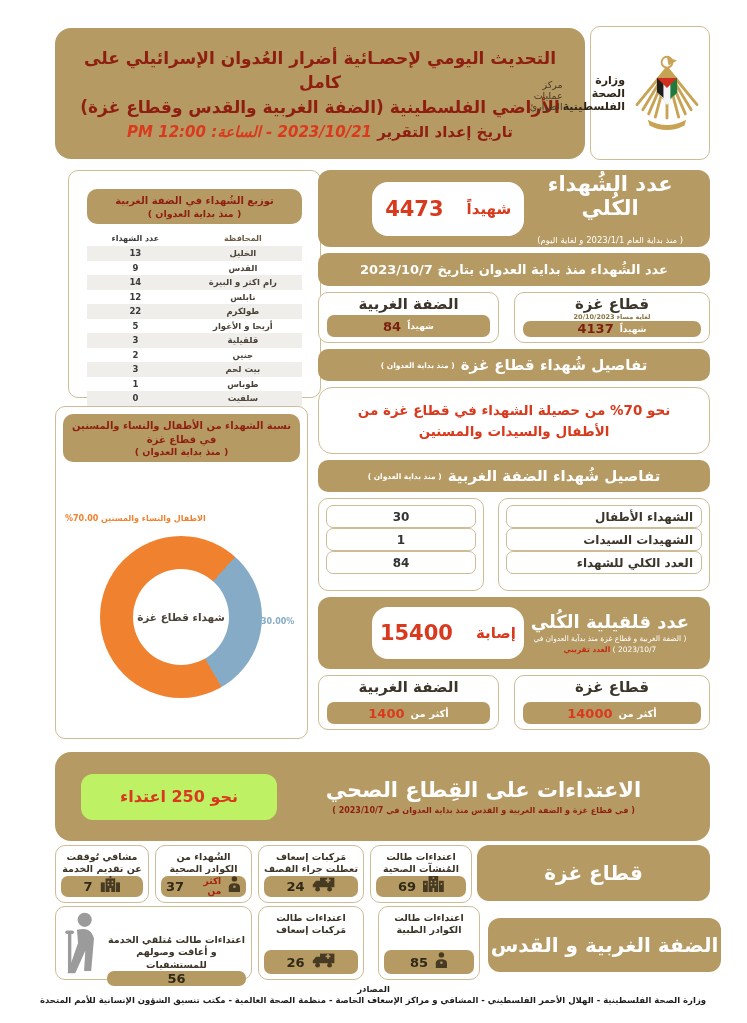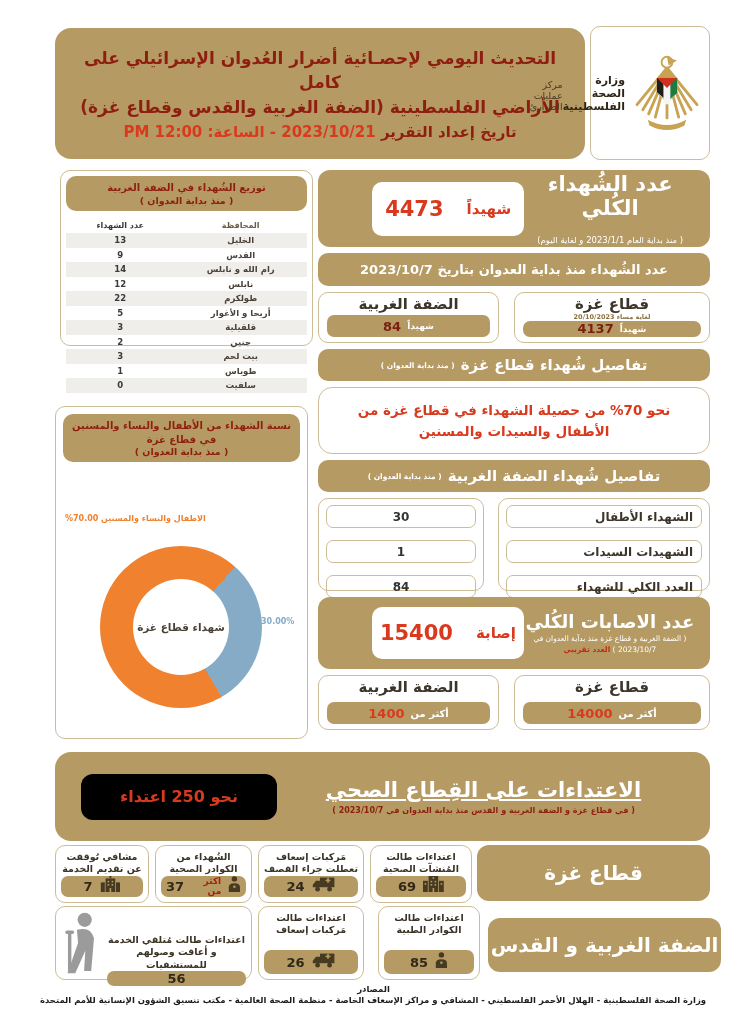--- a/index.html
+++ b/index.html
@@ -7,55 +7,55 @@
   body { font-family:"DejaVu Sans", sans-serif; }
   .page { position:relative; width:747px; height:1023px; background:#fff; direction:rtl; overflow:hidden; margin:0 auto; }
   .abs { position:absolute; }
 
   
   .title-box { left:55px; top:28px; width:530px; height:131px; background:#b69a63; border-radius:16px;
                display:flex; flex-direction:column; justify-content:center; text-align:center; padding:6px 14px; }
   .title-line { color:#8e1f10; font-weight:bold; font-size:17px; line-height:1.45; }
   .date-line { font-size:15px; font-weight:bold; margin-top:4px; }
   .date-line .lbl { color:#8e1f10; }
-  .date-line .val { color:#d93a1e; }
+  .date-line .val { color:#d93a1e;font-style:italic; }
   .logo-box { left:590px; top:26px; width:120px; height:134px; background:#fff; border:1px solid #cdbd96; border-radius:10px;
               display:flex; flex-direction:row; align-items:center; padding-top:3px; }
   .logo-org { font-size:11px; font-weight:bold; color:#2e2417; margin-top:-2px; }
   .logo-dept { font-size:9.5px; color:#4a3a28; margin-top:1px; }
 
   
   .panel { background:#fff; border:1px solid #cdbd96; border-radius:10px; }
-  .panel-table { left:60px; top:170px; width:253px; height:176px; padding:5px; }
+  .panel-table { left:68px; top:170px; width:253px; height:228px; padding:18px; }
   .panel-donut { left:55px; top:406px; width:253px; height:333px; padding:7px; }
   .panel-head { background:#b69a63; border-radius:10px; text-align:center; color:#8e1f10; font-weight:bold; padding:5px 4px; }
   .panel-head .t { font-size:10px; line-height:1.35; display:block; }
   .panel-head .s { font-size:9.5px; display:block; }
   .tbl { margin-top:8px; }
   .tbl-row { display:flex; height:14.5px; align-items:center; font-size:8.5px; color:#4a4238; }
   .tbl-row.head { color:#6b5b42; font-size:8px; font-weight:bold; }
   .tbl-row.odd { background:#f0eeea; }
   .tbl-row .gov { width:55%; text-align:center; font-weight:bold; }
   .tbl-row .num { width:45%; text-align:center; font-weight:bold; color:#3a3a3a; }
 
   .donut-wrap { position:relative; height:270px; }
-  .donut { position:absolute; left:37px; top:84px; width:162px; height:162px; border-radius:50%;
+  .donut { position:absolute; left:37px; top:74px; width:162px; height:162px; border-radius:50%;
            background:conic-gradient(from 42deg, #85abc6 0deg 108deg, #ef812f 108deg 360deg);text-align:center; }
   .donut-hole { position:absolute; left:33px; top:33px; width:96px; height:96px; background:#fff; border-radius:50%;
                 display:flex; align-items:center; justify-content:center; font-size:10.5px; font-weight:bold; color:#4a4237; }
   .lbl-main { position:absolute; left:2px; top:52px; width:160px; color:#ef812f; font-size:8px; font-weight:bold; text-align:left; }
   .lbl-other { position:absolute; left:198px; top:155px; color:#85abc6; font-size:8px; font-weight:bold; }
 
   
   .tanbar { background:#b69a63; border-radius:12px; color:#fff; }
   .total-box { left:318px; top:170px; width:392px; height:77px; display:flex; align-items:center; justify-content:space-between; padding:8px 14px; }
   .total-title { text-align:center; }
   .total-title .t { font-size:21px; font-weight:bold; display:block; }
   .total-title .s { font-size:8.5px; display:block; margin-top:15px; }
-  .white-pill { background:#fff; border-radius:10px; display:flex; direction:ltr; align-items:center; justify-content:center; gap:23px;margin-left:40px; }
+  .white-pill { background:#fff; border-radius:16px; display:flex; direction:ltr; align-items:center; justify-content:center; gap:23px;margin-left:40px; }
   .wp-martyrs { width:168px; height:54px; }
   .wp-num { color:#d93a1e; font-weight:bold; font-size:21px; }
   .wp-unit { color:#d93a1e; font-weight:bold; font-size:15px; }
 
   .since-bar { left:318px; top:253px; width:392px; height:33px; display:flex; align-items:center; justify-content:center;
                font-size:13px; font-weight:bold; border-radius:10px; }
 
   .zone-row { left:318px; top:292px; width:392px; height:51px; display:flex; gap:15px; }
   .zone-box { background:#fff; border:1px solid #cdbd96; border-radius:10px; padding:3px 8px 5px 8px;
               display:flex; flex-direction:column; justify-content:space-between; }
@@ -71,42 +71,42 @@
   .detail-bar .s { font-size:7.5px; font-weight:bold; }
   .bar-gaza { top:349px; } .bar-wb { top:460px; }
 
   .note-70 { left:318px; top:387px; width:392px; height:67px; background:#fff; border:1px solid #cdbd96; border-radius:14px;
              display:flex; align-items:center; justify-content:center; text-align:center; padding:6px 34px;
              color:#d93a1e; font-weight:bold; font-size:13.5px; line-height:1.55; }
 
   .wbd-row { left:318px; top:498px; width:392px; height:93px; display:flex; gap:14px; }
   .wbd-box { background:#fff; border:1px solid #cdbd96; border-radius:10px; padding:6px 7px; }
   .wbd-labels { width:212px; } .wbd-values { width:166px; }
-  .wbd-item { border:1px solid #cdbd96; border-radius:7px; height:23px; margin-bottom:12px; display:flex; align-items:center;
+  .wbd-item { border:1px solid #cdbd96; border-radius:7px; height:23px; margin-bottom:0; display:flex; align-items:center;
               font-size:12px; font-weight:bold; color:#3c352a; padding:8px 8px; }
   .wbd-item.val { justify-content:center; color:#333; }
 
   .inj-box { left:318px; top:597px; width:392px; height:72px; display:flex; align-items:center; justify-content:space-between; padding:7px 14px; }
   .inj-title .t { font-size:18px; font-weight:bold; display:block; text-align:center; }
   .inj-title .s { font-size:7.5px; display:block; text-align:center; margin-top:1px; line-height:1.5; max-width:195px; }
   .inj-title .s .red { color:#c52a12; font-weight:bold; }
   .wp-inj { width:172px; height:52px; }
 
   .inj-zone-row { left:318px; top:675px; width:392px; height:55px; display:flex; gap:15px; }
   .izp-more { font-size:10px; font-weight:bold; color:#fff; }
   .izp-num { font-size:13px; font-weight:bold; color:#d93a1e; }
   .zone-pill.rtl { direction:rtl; }
 
   
   .attacks-bar { left:55px; top:752px; width:655px; height:89px; border-radius:16px; display:flex; align-items:center;
                  justify-content:space-between; padding:10px 20px 10px 26px; }
   .attacks-title { flex:1; text-align:center; }
-  .attacks-title .t { display:block; font-size:21px; font-weight:bold; color:#fff;text-decoration:underline; }
+  .attacks-title .t { display:block; font-size:21px; font-weight:bold; color:#fff; }
   .attacks-title .s { display:block; font-size:8px; font-weight:bold; color:#8e1f10; margin-top:4px; }
-  .attacks-badge { background:#000000; border-radius:12px; width:196px; height:46px; display:flex; align-items:center; justify-content:center;
+  .attacks-badge { background:#bef264; border-radius:12px; width:196px; height:46px; display:flex; align-items:center; justify-content:center;
                    color:#d93a1e; font-size:16px; font-weight:bold; }
 
   
   .card { background:#fff; border:1px solid #cdbd96; border-radius:10px; padding:5px; display:flex; flex-direction:column; justify-content:space-between; }
   .card-title { font-size:9.5px; font-weight:bold; color:#3a3326; text-align:center; line-height:1.3; }
   .card-pill { background:#b69a63; border-radius:7px; height:24px; display:flex; align-items:center; justify-content:center; gap:7px; padding:0 5px; }
   .card-num { font-size:13px; font-weight:bold; color:#302918; }
   .card-more { font-size:9px; font-weight:bold; color:#a5220f; }
   .card-pill svg { height:16px; width:auto; fill:#473a22; flex:0 0 auto; }
   .c69 { left:370px; top:845px; width:102px; height:58px; }
@@ -184,21 +184,21 @@
       </div>
       <div class="tbl-row odd">
           <div class="gov">الخليل</div>
           <div class="num">13</div>
         </div>
       <div class="tbl-row">
           <div class="gov">القدس</div>
           <div class="num">9</div>
         </div>
       <div class="tbl-row odd">
-          <div class="gov">رام الله و نابلس</div>
+          <div class="gov">رام اكثر و البيرة</div>
           <div class="num">14</div>
         </div>
       <div class="tbl-row">
           <div class="gov">نابلس</div>
           <div class="num">12</div>
         </div>
       <div class="tbl-row odd">
           <div class="gov">طولكرم</div>
           <div class="num">22</div>
         </div>
@@ -294,21 +294,21 @@
     </div>
     <div class="wbd-box wbd-values">
       <div class="wbd-item val">30</div>
       <div class="wbd-item val">1</div>
       <div class="wbd-item val">84</div>
     </div>
   </div>
 
   <div class="abs tanbar inj-box">
     <div class="inj-title">
-      <span class="t">عدد الاصابات الكُلي</span>
+      <span class="t">عدد قلقيلية الكُلي</span>
       <span class="s">
         <span>( الضفة الغربية و قطاع غزة منذ بدآية العدوان في 2023/10/7 )</span>
         <span class="red">العدد تقريبي</span>
       </span>
     </div>
     <div class="white-pill wp-inj">
       <span class="wp-num">15400</span>
       <span class="wp-unit">إصابة</span>
     </div>
   </div>

